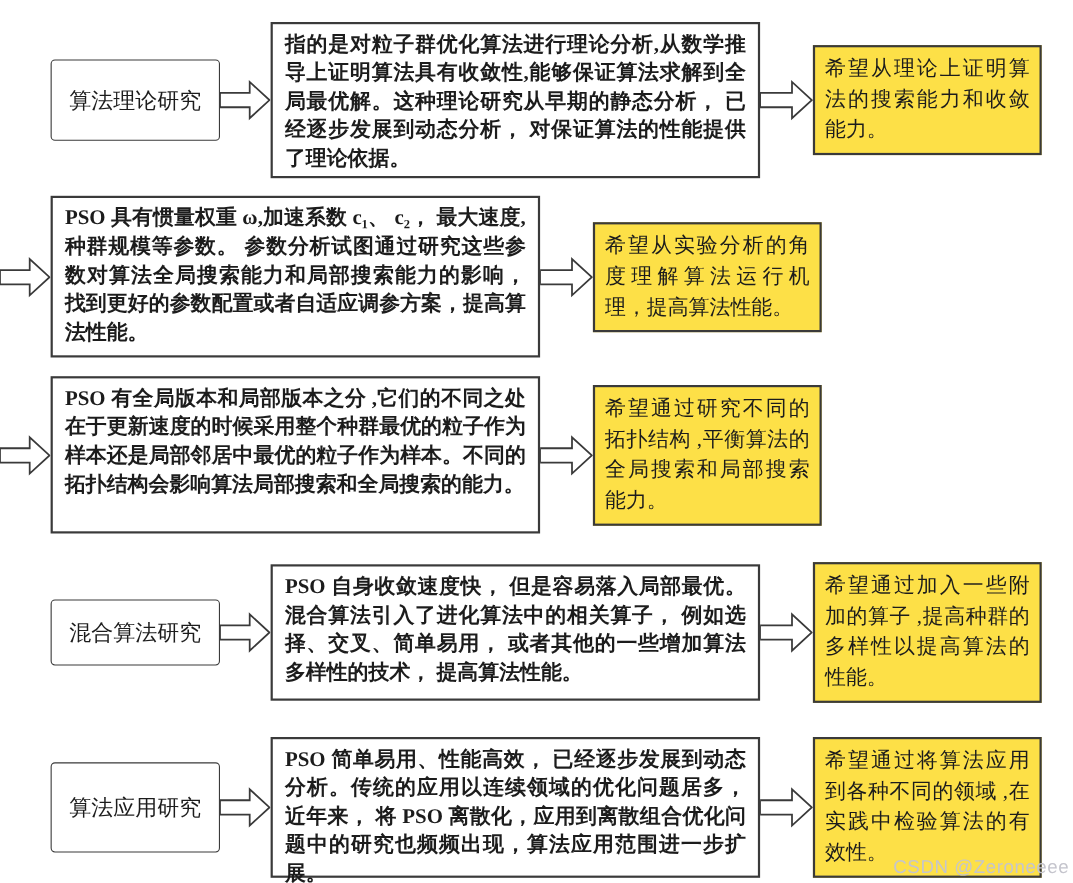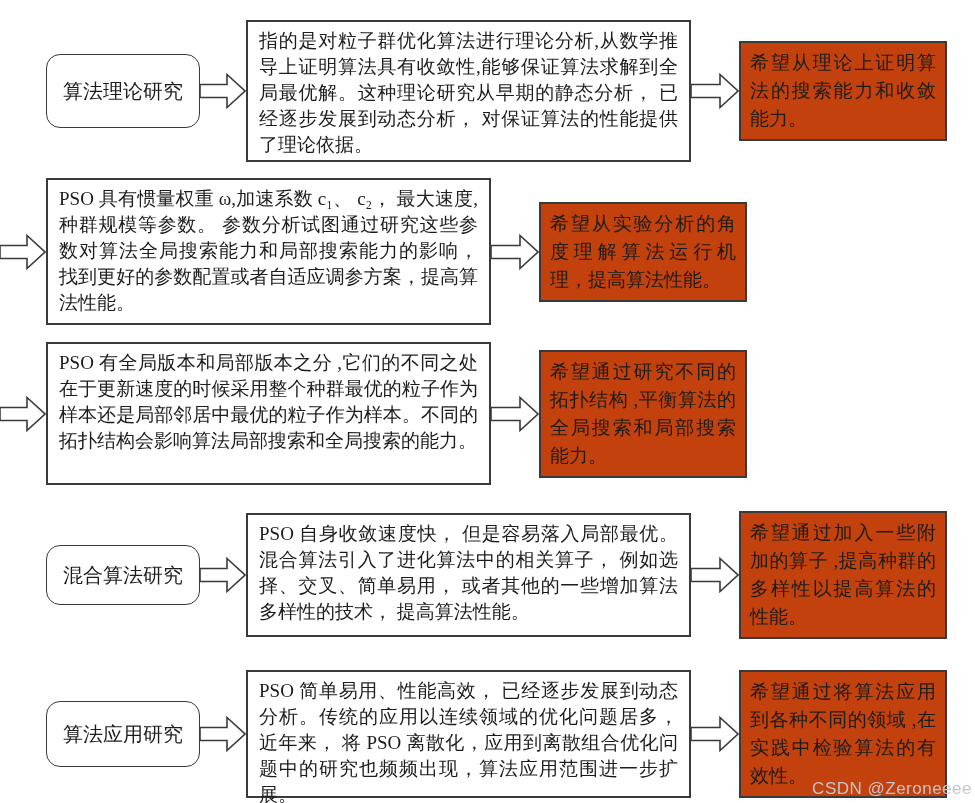--- a/index.html
+++ b/index.html
@@ -13,45 +13,46 @@
   }
   .row {
     position:absolute; left:0; width:975px;
     display:flex; align-items:center;
   }
   .lbox {
     margin-left:46px;
     width:154px; height:60px;
     flex:0 0 154px;
     border:1.6px solid #3a3a3a;
-    border-radius:14px;
+    border-radius:4px;
     display:flex; align-items:center; justify-content:center;
     font-size:20px;
     background:#fff;
   }
   .row-1 .lbox { height:74px; }
-  .row-5 .lbox { height:66px; }
+  .row-5 .lbox { height:82px; }
   .arrow { flex:0 0 auto; display:block; }
   .mbox {
     flex:0 0 445px;
     width:445px; height:100%;
     border:2px solid #3a3a3a;
     padding:6px 11px;
     font-size:19px; line-height:26px;
     text-align:justify;
     background:#fff;
+    font-weight:bold;
   }
   .rbox {
     flex:0 0 208px;
     width:208px;
     border:2px solid #3a3a3a;
     padding:6px 9px;
     font-size:19px; line-height:28px;
     text-align:justify;
-    background:#c2410c;
+    background:#fde047;
   }
   .watermark {
     position:absolute; top:779px; right:3px;
     font-family:"Liberation Sans","DejaVu Sans",sans-serif;
     font-size:17px; color:#c5c5cd;
     letter-spacing:0.5px;
     text-align:center;
   }
 </style>
 </head>

